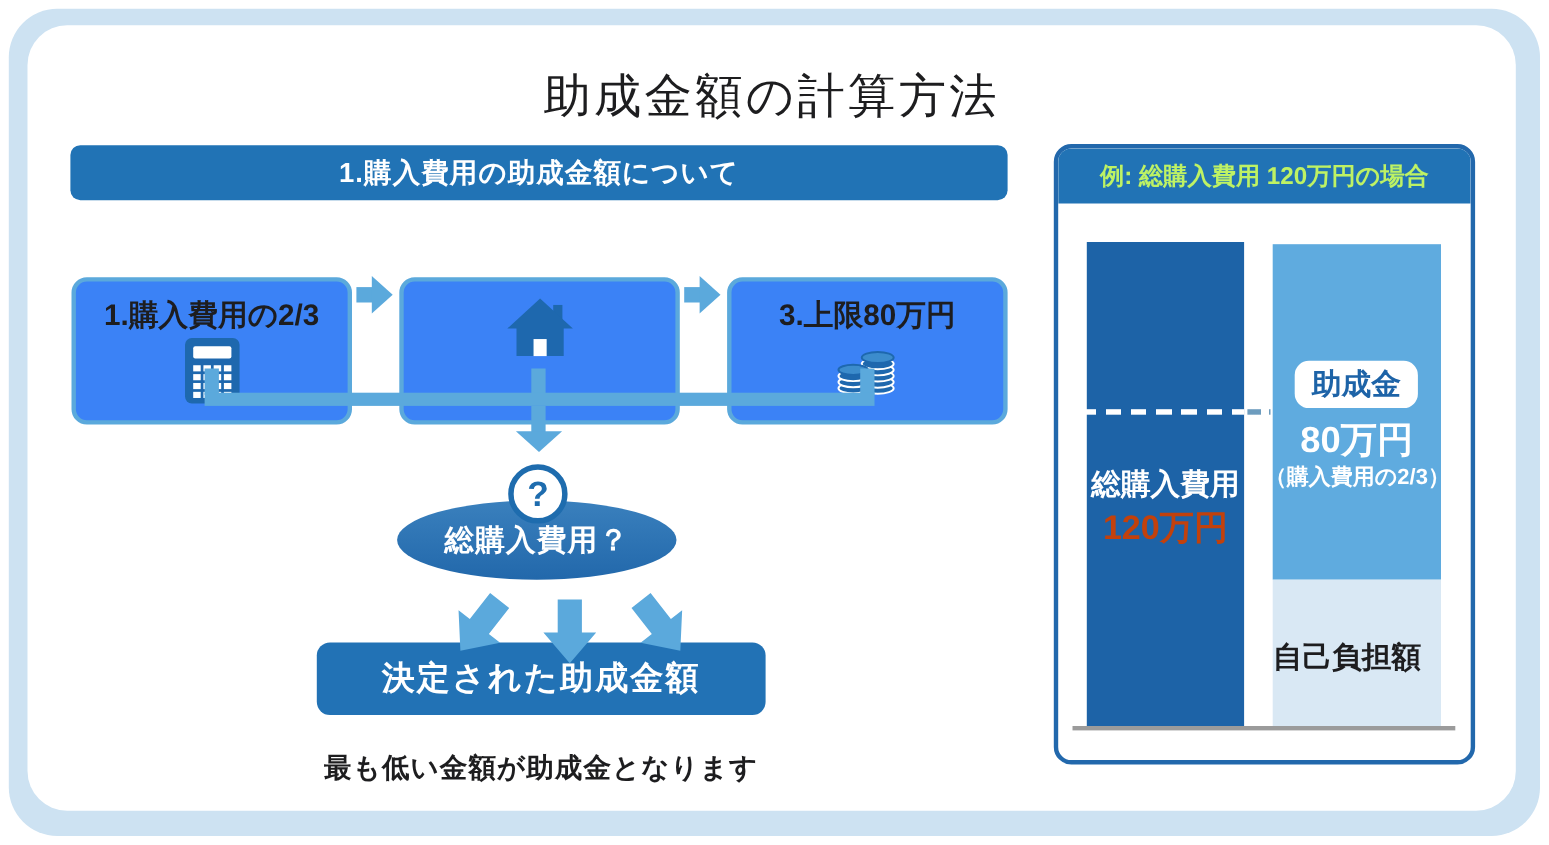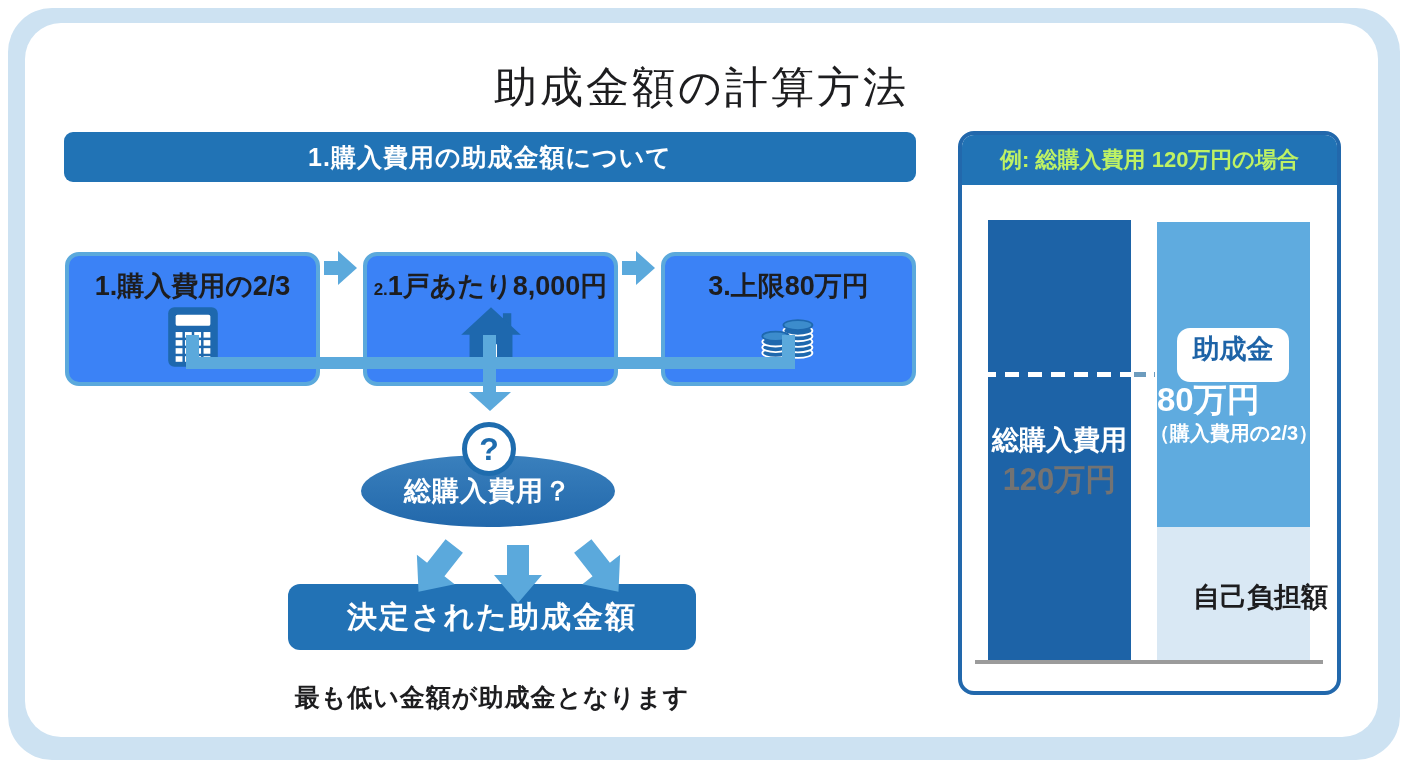--- a/index.html
+++ b/index.html
@@ -71,32 +71,32 @@
                   background:#2173b5; color:#bef264; font-size:22px; font-weight:700;
                   text-align:center; line-height:50px; }
   .bar-total { position:absolute; left:26px; top:85px; width:143px; height:440px; background:#1d63a7; }
   .bar-subsidy { position:absolute; left:195px; top:87px; width:153px; height:305px; background:#5fabdf; }
   .bar-selfpay { position:absolute; left:195px; top:392px; width:153px; height:133px; background:#d9e8f4; }
   .baseline { position:absolute; left:13px; top:525px; width:348px; height:4px; background:#9b9b9b; }
   .dash-white { position:absolute; left:20px; top:237px; width:149px; height:5px;
                 background:repeating-linear-gradient(90deg,#ffffff 0 14px,transparent 14px 23px); }
   .dash-blue  { position:absolute; left:172px; top:237px; width:21px; height:5px;
                 background:repeating-linear-gradient(90deg,#6d9cbe 0 12px,transparent 12px 20px); }
-  .badge { position:absolute; left:215px; top:193px; width:112px; height:54px;
+  .badge { position:absolute; left:215px; top:193px; width:112px; height:43px;
            background:#fff; border-radius:13px; color:#1d63a7; font-size:27px;
            font-weight:800; text-align:center; line-height:43px; }
-  .amount { position:absolute; left:195px; top:243px; width:153px; 
+  .amount { position:absolute; left:195px; top:243px; width:153px; text-align:center;
             color:#fff; font-size:33px; font-weight:800; }
   .amount-detail { position:absolute; left:182px; top:285px; width:180px; text-align:center;
                    color:#fff; font-size:20px; font-weight:700; }
   .total-l1 { position:absolute; left:26px; top:287px; width:143px; text-align:center;
               color:#fff; font-size:27px; font-weight:800; }
   .total-l2 { position:absolute; left:26px; top:324px; width:143px; text-align:center;
-              color:#737373; font-size:31px; font-weight:800; }
-  .selfpay-label { position:absolute; left:195px; top:444px; width:171px; text-align:right;
+              color:#c2410c; font-size:31px; font-weight:800; }
+  .selfpay-label { position:absolute; left:195px; top:444px; width:171px; text-align:left;
                    color:#1d1d1f; font-size:27px; font-weight:800; }
 </style>
 </head>
 <body>
 
 <div class="stage">
   <div class="frame">
     <div class="card">
 
       <div class="title">助成金額の計算方法</div>
@@ -128,21 +128,20 @@
                 <rect x="30.5" y="40.5" width="5.5" height="4.5"></rect>
             </g>
           </svg>
         </div>
       </div>
 
       <div class="rarrow-tail a1"></div>
       <div class="rarrow a1"></div>
 
       <div class="step-box s2">
-        <div class="step-label"><span class="num small">2.</span><span>1戸あたり8,000円</span></div>
         <div class="step-icon">
           <svg width="62" height="55" viewBox="0 0 52 46">
             <rect x="36" y="6" width="7" height="12" fill="#1e68ae"></rect>
             <path d="M26 1 L51 24 L44 24 L44 45 L8 45 L8 24 L1 24 Z" fill="#1e68ae"></path>
             <rect x="21" y="32" width="10" height="13" fill="#ffffff"></rect>
           </svg>
         </div>
       </div>
 
       <div class="rarrow-tail a2"></div>

